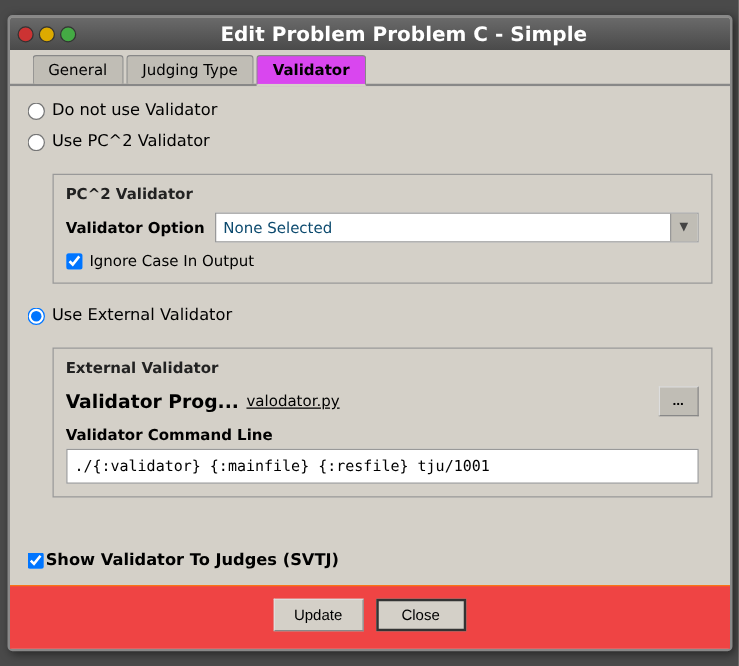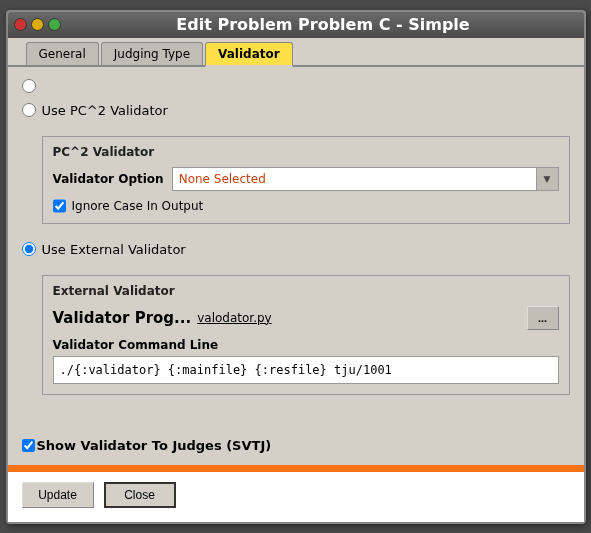--- a/index.html
+++ b/index.html
@@ -59,21 +59,21 @@
     .tab {
       padding: 4px 12px;
       border: 1px solid #888;
       border-bottom: none;
       background: #c0bdb5;
       cursor: pointer;
       font-size: 12px;
       border-radius: 3px 3px 0 0;
     }
     .tab.active {
-      background: #fde047;
+      background: #d946ef;
       border-bottom: 2px solid #d4d0c8;
       margin-bottom: -2px;
       font-weight: bold;
     }
     .content {
       padding: 12px 14px;
       background: #d4d0c8;
     }
     .radio-group {
       display: flex;
@@ -119,21 +119,21 @@
       align-items: center;
       background: white;
       border: 1px solid #999;
       flex: 1;
       height: 24px;
     }
     .dropdown-text {
       flex: 1;
       padding: 0 6px;
       font-size: 12px;
-      color: #c2410c;
+      color: #0c4a6e;
       line-height: 24px;
     }
     .dropdown-arrow {
       width: 22px;
       height: 22px;
       background: #c0bdb5;
       border-left: 1px solid #999;
       display: flex;
       align-items: center;
       justify-content: center;
@@ -203,24 +203,25 @@
     .svtj-row {
       display: flex;
       align-items: center;
       gap: 2px;
       margin-top: 25px;
       font-size: 13px;
       font-weight: bold;
     }
     .button-bar {
       display: flex;
+      justify-content: center;
       gap: 10px;
       padding: 10px 14px 14px;
-      background: #ffffff;
-      border-top: 7px solid #f97316;
+      background: #ef4444;
+      border-top: 1px solid #f97316;
     }
     .btn {
       min-width: 72px;
       height: 26px;
       background: #d4d0c8;
       border: 1px solid #888;
       border-top-color: #ddd;
       border-left-color: #ddd;
       cursor: pointer;
       font-size: 12px;
@@ -255,20 +256,21 @@
       <span>Validator</span>
     </div>
   </div>
 
   <div class="content">
 
     <div class="radio-group">
 
       <div class="radio-item">
         <input type="radio" name="validator-type" id="r-none" style="">
+        <label for="r-none">Do not use Validator</label>
       </div>
 
       <div class="radio-item">
         <input type="radio" name="validator-type" id="r-pc2" style="">
         <label for="r-pc2">Use PC^2 Validator</label>
       </div>
 
       <div class="group-box">
         <div class="group-box-title">PC^2 Validator</div>
         <div class="form-row">

